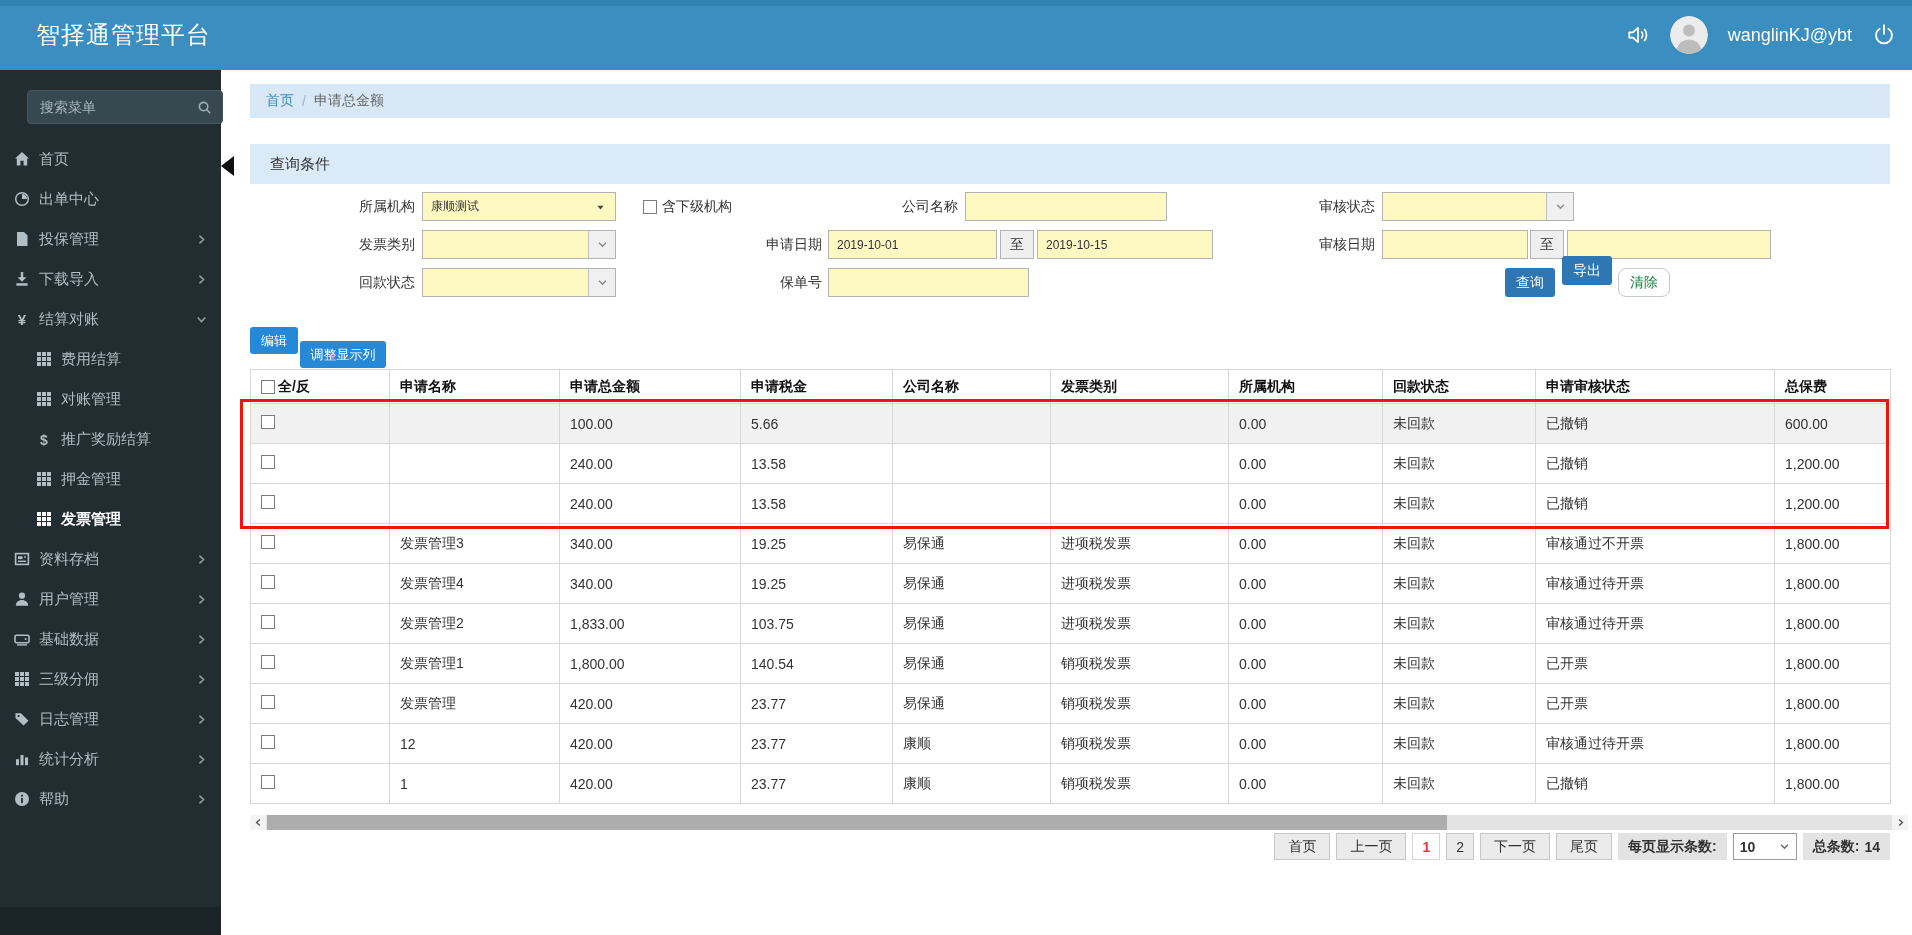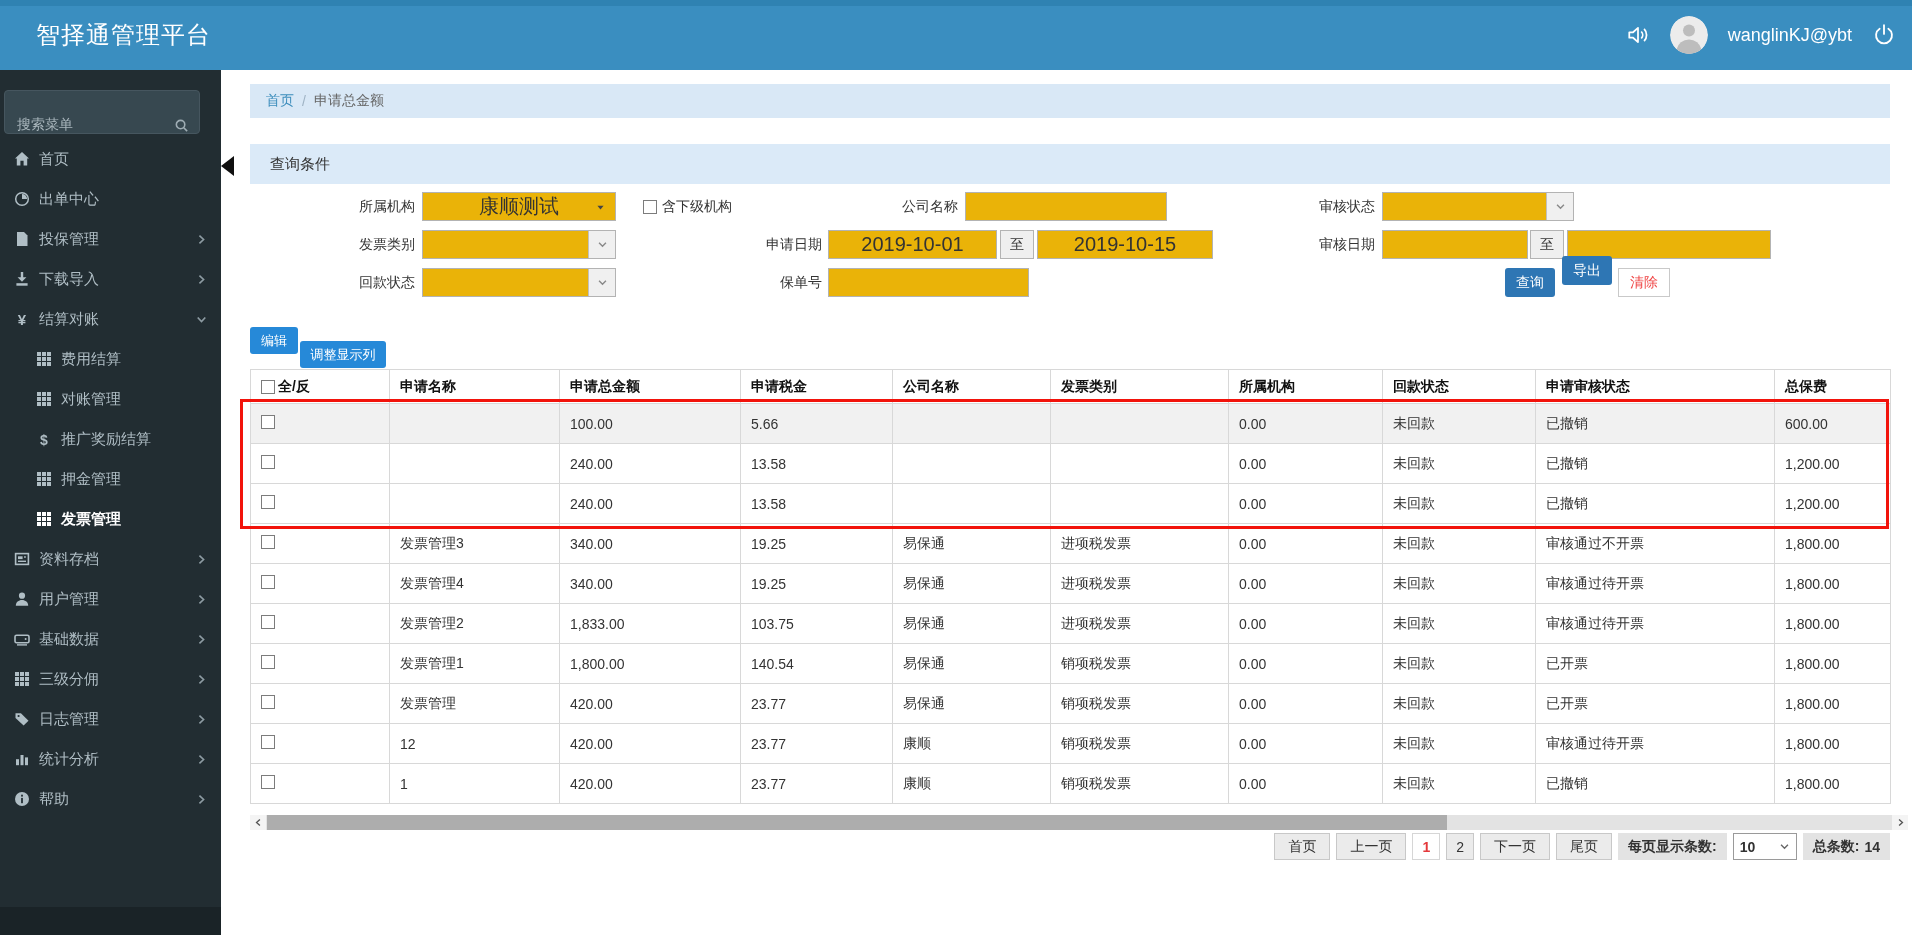--- a/index.html
+++ b/index.html
@@ -13,22 +13,22 @@
          color:#fff;font-size:24px;letter-spacing:1px;}
   .top-right{position:absolute;right:16px;top:0;height:70px;display:flex;align-items:center;gap:20px;color:#fff;}
   .ticon{display:inline-flex;width:24px;height:24px;color:#fff;}
   .ticon svg{width:100%;height:100%;}
   .avatar{width:38px;height:38px;border-radius:50%;overflow:hidden;display:inline-flex;}
   .username{font-size:18px;color:#fff;}
 
   
   .sidebar{position:absolute;left:0;top:70px;width:221px;height:865px;background:#222d32;}
   .sidebar-foot{position:absolute;left:0;bottom:0;width:100%;height:28px;background:#1a2327;}
-  .search-box{position:absolute;left:4px;top:20px;width:196px;height:44px;background:#374850;
-              border:1px solid #46565f;border-radius:4px;display:flex;align-items:flex-end;
+  .search-box{position:absolute;left:27px;top:20px;width:196px;height:34px;background:#374850;
+              border:1px solid #46565f;border-radius:4px;display:flex;align-items:center;
               padding:0 10px;box-sizing:border-box;}
   .search-box input{flex:1;background:transparent;border:none;outline:none;color:#cfd8dc;
               font-size:14px;font-family:inherit;min-width:0;}
   .search-box input::placeholder{color:#aab7bd;opacity:1;}
   .sicon{display:inline-flex;width:15px;height:15px;color:#9fadb4;}
   .sicon svg{width:100%;height:100%;}
   .menu{position:absolute;left:0;top:69px;width:100%;}
   .menu-item{height:40px;display:flex;align-items:center;gap:9px;padding:0 14px;
              color:#b0bec5;font-size:15px;cursor:default;}
   .menu-item.sub{padding-left:36px;}
@@ -46,35 +46,35 @@
   .collapse-tri{position:absolute;left:221px;top:156px;width:0;height:0;
                 border-top:10px solid transparent;border-bottom:10px solid transparent;
                 border-right:13px solid #101010;}
 
   
   .panel{position:absolute;left:250px;top:144px;width:1640px;height:173px;background:#fff;}
   .panel-head{height:40px;background:#dbeaf8;display:flex;align-items:center;
               padding-left:20px;font-size:15px;color:#333;}
   .panel-body{position:relative;height:133px;}
   .f-label{position:absolute;height:29px;line-height:29px;text-align:right;font-size:14px;color:#333;}
-  .f-ctl{position:absolute;height:29px;box-sizing:border-box;border:1px solid #b3b3b3;background:#eab308;
-         font-size:20px;color:#333;display:flex;align-items:center;padding:0 8px;justify-content:center;}
+  .f-ctl{position:absolute;height:29px;box-sizing:border-box;border:1px solid #b3b3b3;background:#fef9c3;
+         font-size:12px;color:#333;display:flex;align-items:center;padding:0 8px;}
   .combo .caret{position:absolute;right:9px;top:9px;width:11px;height:11px;color:#444;display:inline-flex;}
   .combo .caret svg{width:100%;height:100%;fill:currentColor;}
   .sel .selarrow{position:absolute;right:0;top:0;width:26px;height:27px;background:#f0f0f0;
                  border-left:1px solid #c0c0c0;display:flex;align-items:center;justify-content:center;color:#888;}
   .sel .selarrow svg{width:11px;height:11px;fill:none;stroke:currentColor;stroke-width:2;}
   .sep-box{position:absolute;height:29px;box-sizing:border-box;border:1px solid #b3b3b3;background:#efefef;
            font-size:14px;color:#333;display:flex;align-items:center;justify-content:center;}
   .chk{position:absolute;display:flex;align-items:center;gap:5px;font-size:14px;color:#333;height:29px;}
   .cbx{width:14px;height:14px;box-sizing:border-box;border:1px solid #7c7c7c;background:#fff;display:inline-block;}
   .btn{position:absolute;height:29px;box-sizing:border-box;border:none;border-radius:3px;
        font-size:14px;font-family:inherit;display:flex;align-items:center;justify-content:center;cursor:pointer;}
   .btn.blue{background:#2e76b4;color:#fff;}
-  .btn.white{background:#fff;color:#ef4444;border:1px solid #c9c9c9;border-radius:0;}
+  .btn.white{background:#fff;color:#15803d;border:1px solid #c9c9c9;border-radius:8px;}
 
   
   .tb-btn{position:absolute;height:27px;background:#2689d8;color:#fff;border:none;border-radius:3px;
           font-size:13px;font-family:inherit;display:flex;align-items:center;justify-content:center;cursor:pointer;}
 
   
   .grid-wrap{position:absolute;left:250px;top:369px;}
   table.grid{border-collapse:collapse;table-layout:fixed;width:1640px;font-size:14px;color:#333;}
   table.grid th,table.grid td{border:1px solid #d8d8d8;padding:0 0 0 10px;text-align:left;
           overflow:hidden;white-space:nowrap;}

